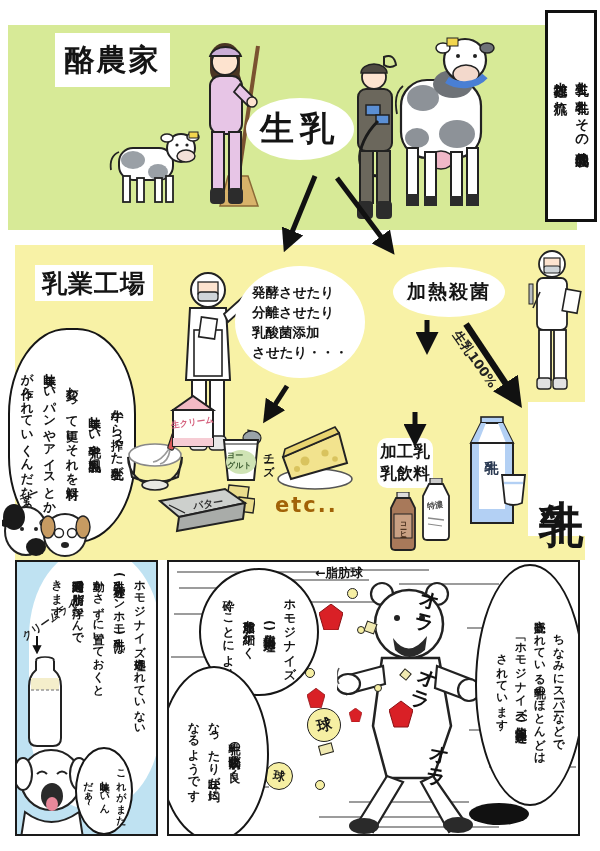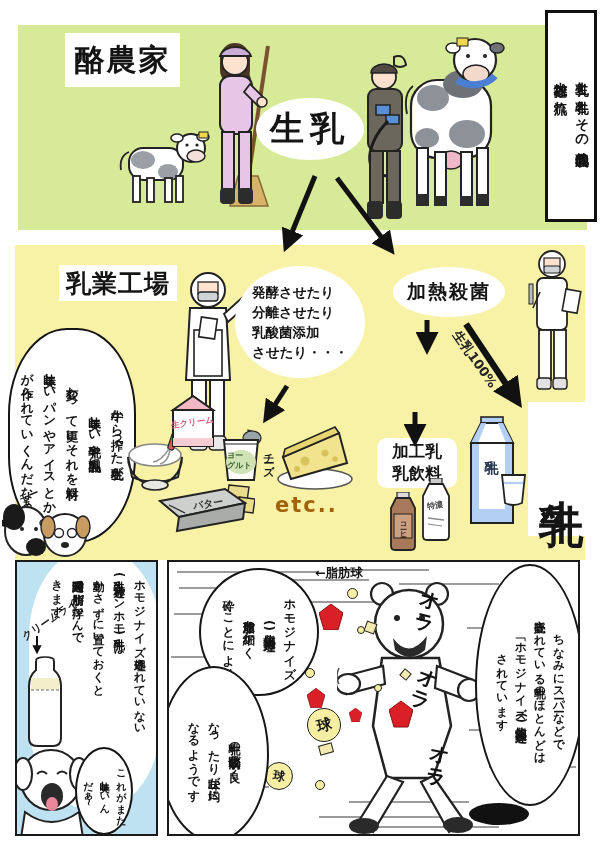--- a/index.html
+++ b/index.html
@@ -14,21 +14,21 @@
   svg { display:block; }
   .shard { position:absolute; }
   .gdot { position:absolute; background:#f6efa3; border:1.5px solid #222; border-radius:50%; display:flex; align-items:center; justify-content:center; font-weight:bold; color:#161616; }
   .ora { position:absolute; writing-mode:vertical-rl; font-weight:bold; font-size:20px; color:#111; }
 </style>
 </head>
 <body>
 
 <div class="page">
 
-  <div class="sec" style="left:18px;top:25px;width:569px;height:205px;background:#d7ea97;">
+  <div class="sec" style="left:8px;top:25px;width:569px;height:205px;background:#d7ea97;">
 
     <div class="wbox" style="left:47px;top:8px;width:115px;height:54px;">
       <span class="ht" style="font-size:30px;letter-spacing:2px;">酪農家</span>
     </div>
 
     <svg class="abs" style="left:95px;top:95px;" width="100" height="88" viewBox="0 0 100 88">
       <rect x="16" y="28" width="54" height="32" rx="14" fill="#fff" stroke="#222" stroke-width="2"></rect>
       <ellipse cx="30" cy="40" rx="12" ry="9" fill="#9aa0a6"></ellipse>
       <ellipse cx="55" cy="52" rx="10" ry="8" fill="#9aa0a6"></ellipse>
       <circle cx="78" cy="28" r="14" fill="#fff" stroke="#222" stroke-width="2"></circle>
@@ -106,21 +106,21 @@
     </svg>
   </div>
 
   <div class="abs" style="left:545px;top:10px;width:52px;height:212px;border:3px solid #111;background:#fff;display:flex;align-items:center;justify-content:center;">
     <span class="vt" style="font-size:13.5px;line-height:1.6;letter-spacing:1px;">生乳と牛乳とその他乳製品の
 大雑把な流れ</span>
   </div>
 
   <div class="sec" style="left:15px;top:245px;width:570px;height:315px;background:#f8f2a6;">
 
-    <div class="wbox" style="left:44px;top:20px;width:118px;height:36px;">
+    <div class="wbox" style="left:20px;top:20px;width:118px;height:36px;">
       <span class="ht" style="font-size:25px;letter-spacing:1px;">乳業工場</span>
     </div>
 
     <svg class="abs" style="left:153px;top:23px;" width="80" height="185" viewBox="0 0 80 185">
       <circle cx="40" cy="22" r="17" fill="#fff" stroke="#222" stroke-width="2"></circle>
       <rect x="30" y="14" width="20" height="12" fill="#fde3cf" stroke="#222" stroke-width="1.3"></rect>
       <rect x="30" y="24" width="20" height="9" rx="3" fill="#cfd4d8" stroke="#222" stroke-width="1.3"></rect>
       <path d="M22,40 L58,40 L62,112 L18,112 z" fill="#fff" stroke="#222" stroke-width="2"></path>
       <path d="M56,46 L76,28 L80,36 L60,54 z" fill="#fff" stroke="#222" stroke-width="1.8"></path>
       <rect x="26" y="62" width="28" height="46" fill="#fff" stroke="#222" stroke-width="1.6"></rect>
@@ -222,21 +222,21 @@
       <polygon points="84,14 100,16 98,30 82,28" fill="#eadc8c" stroke="#222" stroke-width="1.4"></polygon>
       <polygon points="5,18 70,6 90,20 24,34" fill="#cdd0cd" stroke="#222" stroke-width="2"></polygon>
       <polygon points="24,34 90,20 88,36 22,48" fill="#a9aca9" stroke="#222" stroke-width="2"></polygon>
       <line x1="14" y1="22" x2="30" y2="30" stroke="#222" stroke-width="1.2"></line>
     </svg>
     <span class="abs ht" style="left:178px;top:252px;font-size:10px;transform:rotate(-9deg);color:#333;">バター</span>
 
     <span class="abs" style="left:260px;top:248px;font-size:21px;font-weight:600;color:#a16207;letter-spacing:2px;">etc..</span>
 
 
-    <div class="wbox" style="left:362px;top:193px;width:80px;height:50px;border-radius:10px;">
+    <div class="wbox" style="left:362px;top:193px;width:56px;height:50px;border-radius:10px;">
       <span class="ht" style="font-size:16.5px;line-height:1.35;text-align:left;">加工乳
 乳飲料</span>
     </div>
 
     <svg class="abs" style="left:372px;top:247px;" width="32" height="60" viewBox="0 0 32 60">
       <rect x="10" y="0" width="12" height="6" fill="#ddd" stroke="#222" stroke-width="1.2"></rect>
       <path d="M9,6 L23,6 L28,16 L28,54 Q28,58 24,58 L8,58 Q4,58 4,54 L4,16 z" fill="#a8795a" stroke="#222" stroke-width="1.8"></path>
       <rect x="7" y="22" width="18" height="24" fill="#c9a083" stroke="#222" stroke-width="1"></rect>
     </svg>
     <span class="abs vt" style="left:383px;top:272px;font-size:7px;color:#3c2414;font-weight:600;">コーヒー</span>

